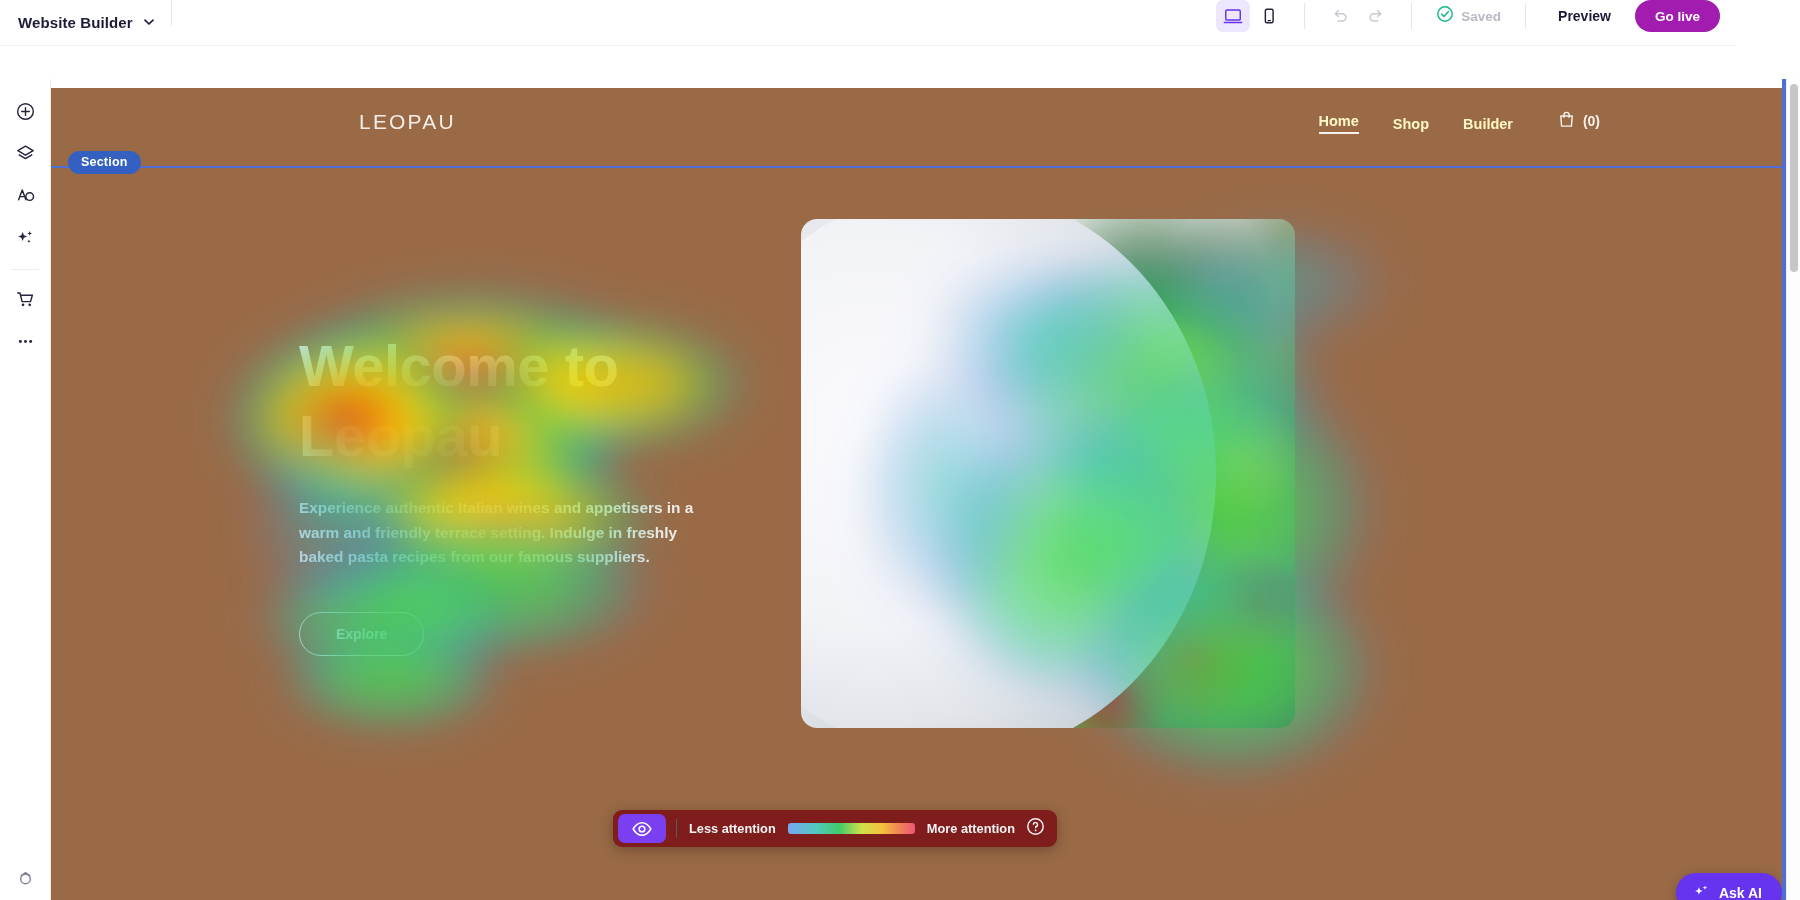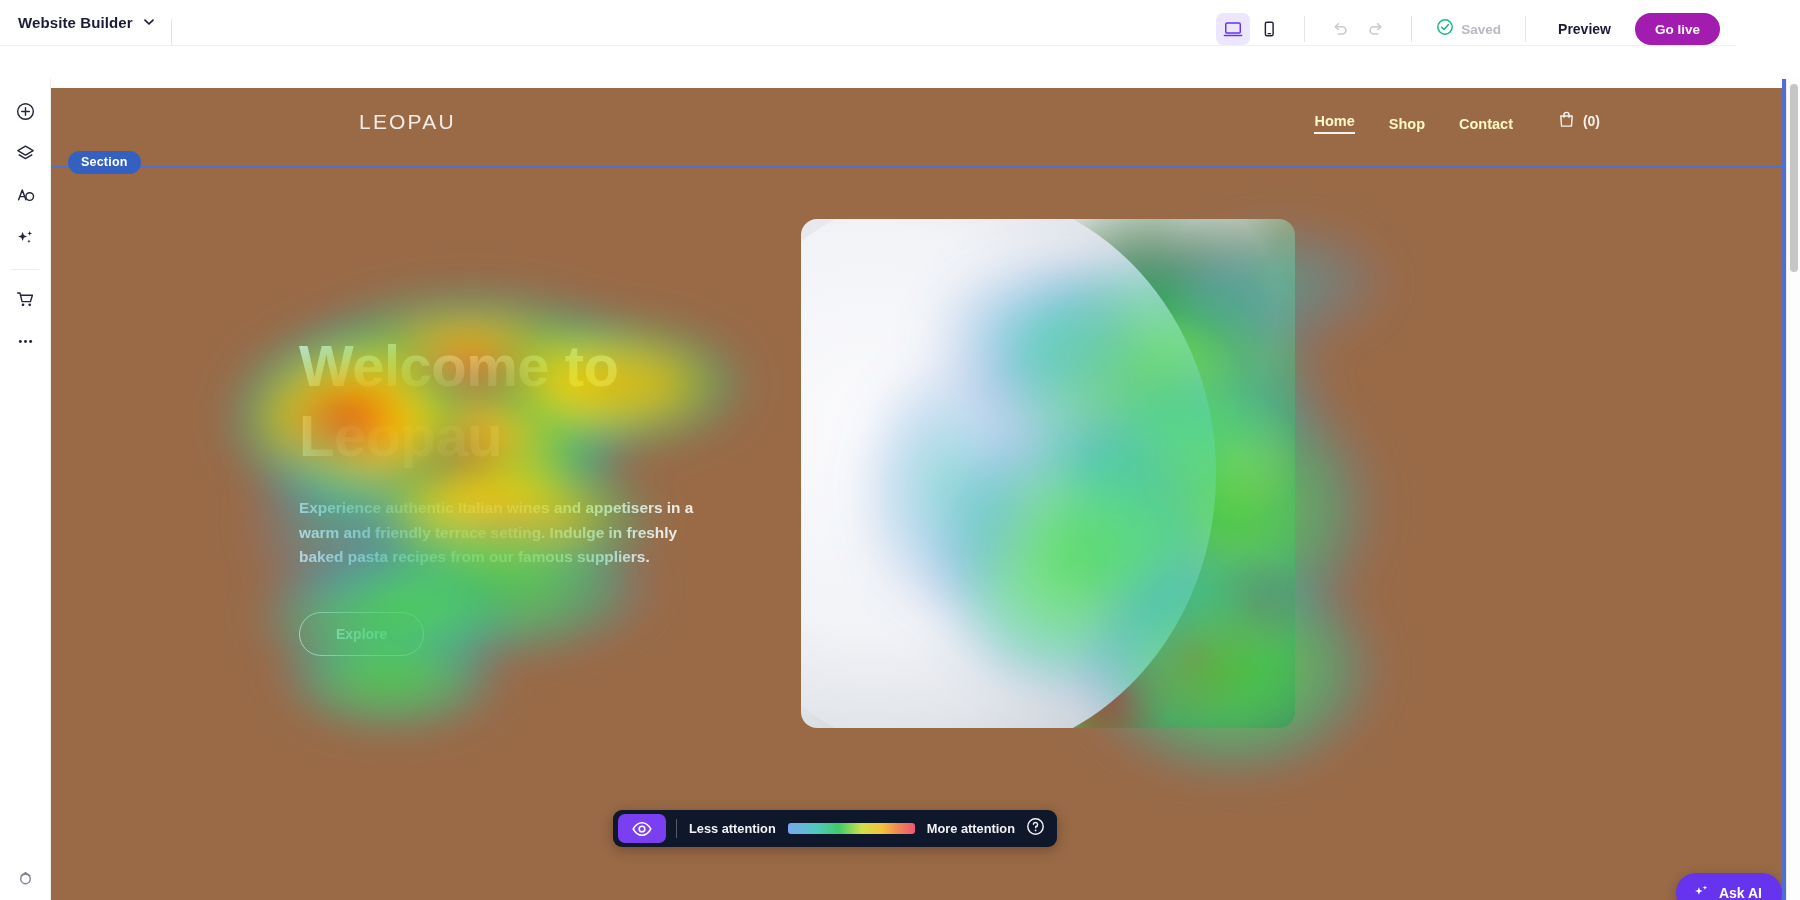--- a/index.html
+++ b/index.html
@@ -7,21 +7,21 @@
     width: 1800px; height: 900px;
     overflow: hidden;
     font-family: "Liberation Sans", sans-serif;
     background: #ffffff;
   }
   .app { position: relative; width: 1800px; height: 900px; overflow: hidden; }
 
   
   .topbar {
     position: absolute; top: 0; left: 0; width: 1736px; height: 46px;
-    background: #ffffff; display: flex; align-items: flex-end;
+    background: #ffffff; display: flex; align-items: flex-start;
     border-bottom: 1px solid #f0f0f2;
   }
   .brand-wrap { display: flex; align-items: center; padding-left: 18px; height: 100%; }
   .brand-title { font-size: 15px; font-weight: bold; color: #1b1b38; letter-spacing: .1px; }
   .chev-down { margin-left: 10px; display: inline-block; }
   .vdiv { width: 1px; height: 26px; background: #e4e4ea; margin: 0 16px; }
   .topbar-right { margin-left: auto; display: flex; align-items: center; padding-right: 16px; gap: 2px; }
   .dev-btn { width: 34px; height: 32px; border-radius: 7px; display: flex; align-items: center; justify-content: center; }
   .dev-btn.active { background: #ece6ff; }
   .icon-btn { width: 34px; height: 32px; border-radius: 7px; display: flex; align-items: center; justify-content: center; }
@@ -119,21 +119,21 @@
 
   
   .heat {
     position: absolute; inset: 0; pointer-events: none;
     mix-blend-mode: normal;
   }
 
   
   .legend {
     position: absolute; left: 562px; top: 722px; width: 444px; height: 37px;
-    background: #0f172a; border-radius: 9px; display: flex; align-items: center;
+    background: #7f1d1d; border-radius: 9px; display: flex; align-items: center;
     padding: 0 12px 0 5px; gap: 0px;
     box-shadow: 0 3px 14px rgba(0,0,0,.28);
   }
   .legend-eye {
     width: 56px; height: 29px; background: #7a3ff0; border-radius: 7px;
     display: flex; align-items: center; justify-content: center;
   }
   .legend-div { width: 1px; height: 19px; background: #5a5a62; margin: 0 12px 0 10px; }
   .legend-label { color: #f2f2f4; font-size: 12.8px; font-weight: bold; white-space: nowrap; }
   .legend-bar {
@@ -274,21 +274,21 @@
   </div>
 
   <div class="canvas">
     <div class="site">
 
       <div class="site-nav">
         <div class="site-logo">LEOPAU</div>
         <div class="site-menu">
           <a href="#" class="current">Home</a>
           <a href="#">Shop</a>
-          <a href="#">Contact</a>
+          <a href="#">Builder</a>
         </div>
         <div class="site-cart">
           <span>
             <svg width="19" height="19" viewBox="0 0 20 20">
               <path d="M4 6.4 H16 L15.2 17 H4.8 Z" fill="none" stroke="#f6f1ec" stroke-width="1.5" stroke-linejoin="round"></path>
               <path d="M7.3 7.6 V5.2 a2.7 2.7 0 0 1 5.4 0 V7.6" fill="none" stroke="#f6f1ec" stroke-width="1.5" stroke-linecap="round"></path>
             </svg>
           </span>
           <span>(0)</span>
         </div>

